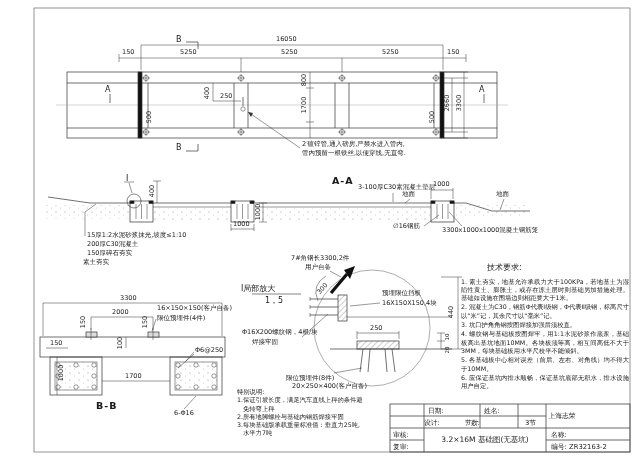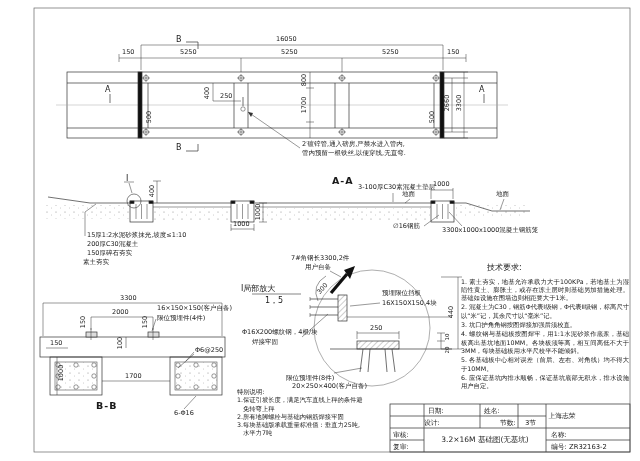--- a/index.html
+++ b/index.html
@@ -413,21 +413,21 @@
     <p>2. 混凝土为C30，钢筋Φ代表Ⅰ级钢，Φ代表Ⅱ级钢，标高尺寸以“米”记，其余尺寸以“毫米”记。</p>
     <p>3. 坑口护角角钢按图焊接加强后须校直。</p>
     <p>4. 螺纹钢与基础板按图焊牢，用1:1水泥砂浆作底浆，基础板高出基坑地面10MM。各块板须等高，相互间高低不大于3MM，每块基础板用水平尺校平不能倾斜。</p>
     <p>5. 各基础板中心相对误差（前后、左右、对角线）均不得大于10MM。</p>
     <p>6. 应保证基坑内排水顺畅，保证基坑底部无积水，排水设施用户自定。</p>
   </div>
 
   <span class="tb-cell" style="left:428px;top:406px;">日期:</span>
   <span class="tb-cell" style="left:484px;top:406px;">姓名:</span>
   <span class="tb-cell" style="left:393px;top:418px;margin-left:31px;">设计:</span>
-  <span class="tb-cell" style="left:500px;top:418px;">节数:</span>
+  <span class="tb-cell" style="left:464px;top:418px;font-style:italic;">节数:</span>
   <span class="tb-cell" style="left:525px;top:418px;">3节</span>
   <span class="tb-cell" style="left:393px;top:430px;">审核:</span>
   <span class="tb-cell" style="left:393px;top:442px;">复审:</span>
   <div class="tb-cell tb-center" style="left:424px;top:428px;width:122px;height:24px;font-size:7.5px;">3.2×16M 基础图(无基坑)</div>
   <div class="tb-cell tb-center sz11" style="left:520px;top:404px;width:84px;height:24px;">上海志荣</div>
   <span class="tb-cell" style="left:551px;top:430px;">名称:</span>
   <span class="tb-cell" style="left:551px;top:442px;">编号: ZR32163-2</span>
 
 </div>
 

